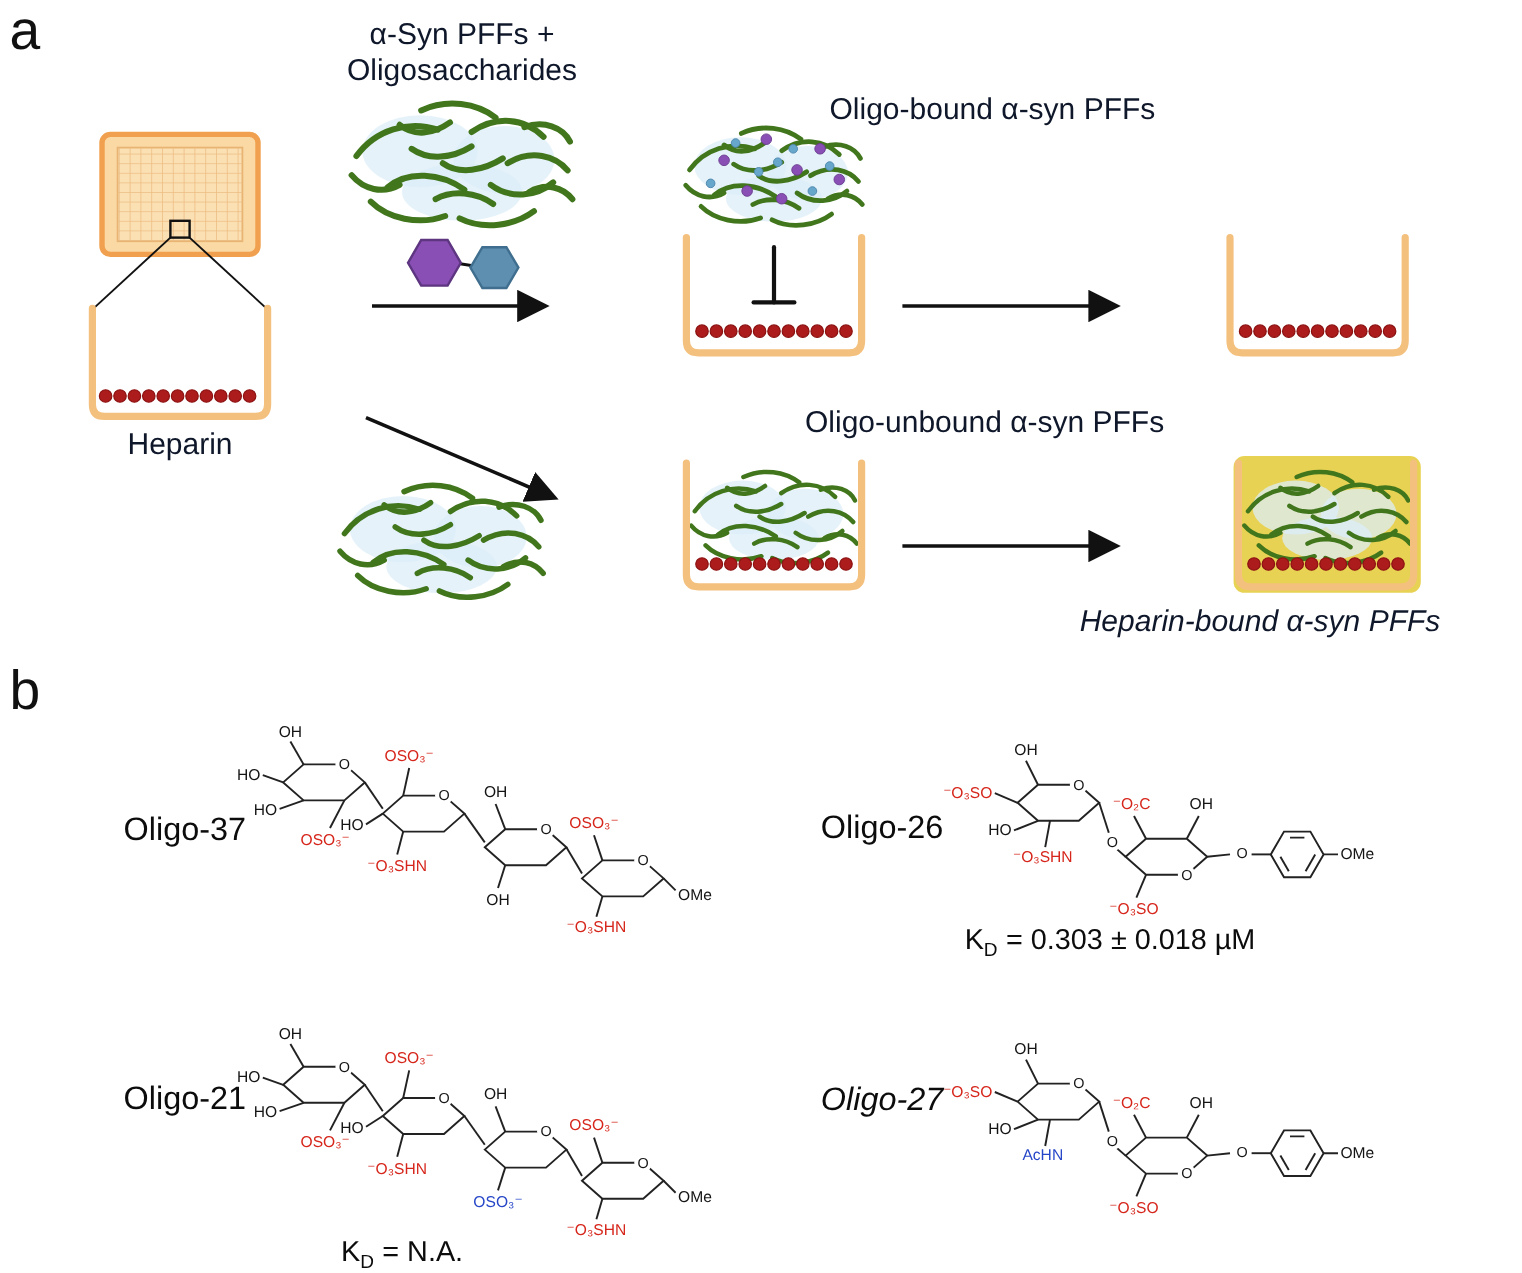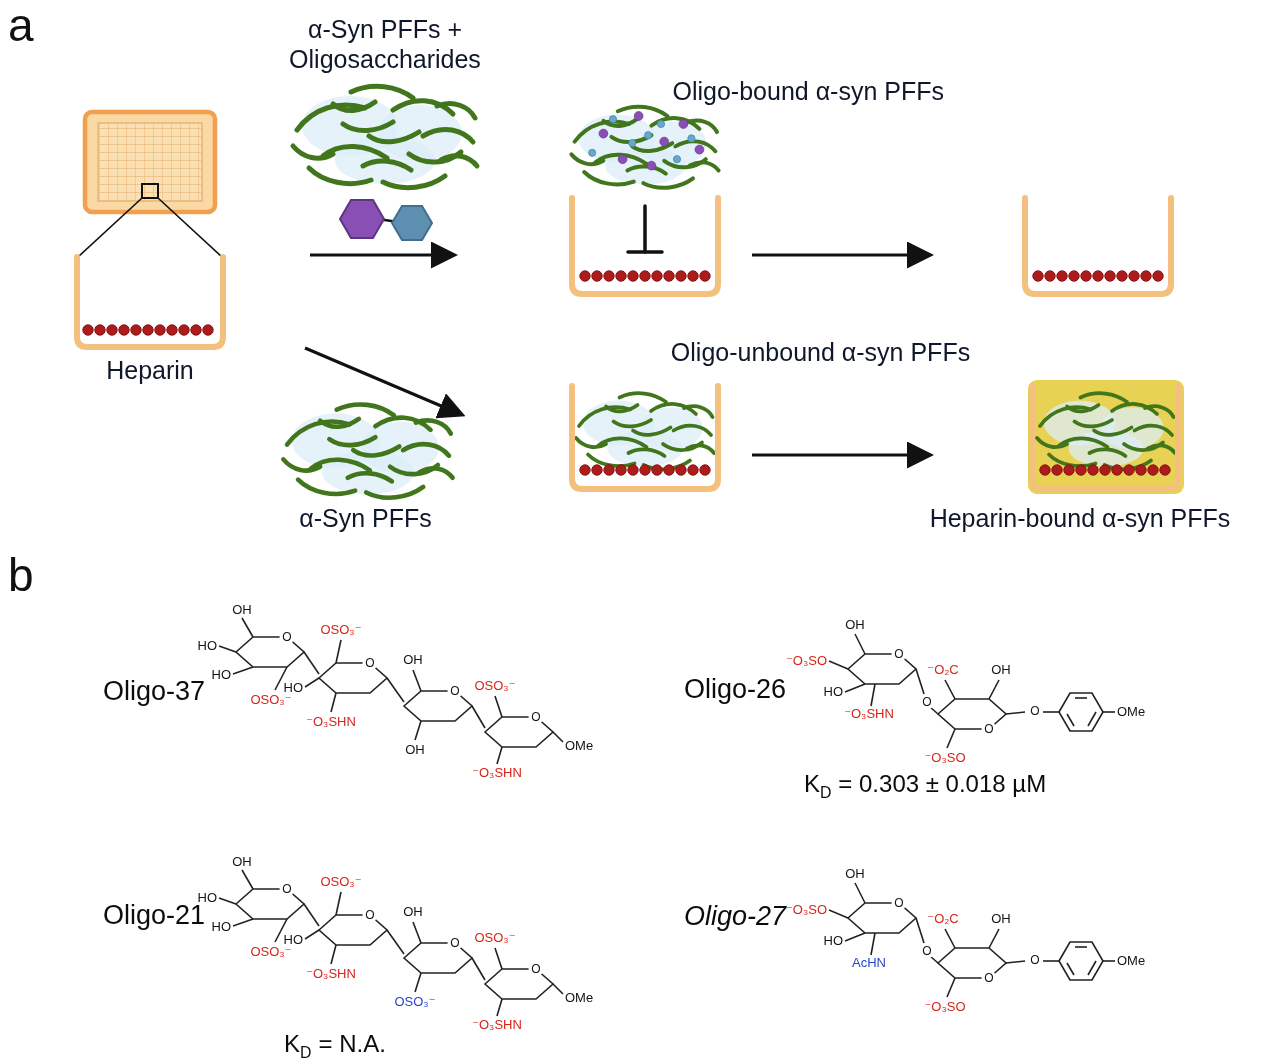--- a/index.html
+++ b/index.html
@@ -155,25 +155,24 @@
       <use href="#fibrils" transform="translate(1106,432) scale(0.75)"></use>
       <path d="M1032,386 L1032,479 Q1032,489 1042,489 L1168,489 Q1178,489 1178,479 L1178,386" fill="none" stroke="#f4c07e" stroke-width="6" stroke-linecap="round"></path>
       <use href="#dotrow" transform="translate(1045,470)"></use>
     </g>
   </svg>
 
   <div class="cap" style="left:245px; top:14px; width:280px;">
     <div>α-Syn PFFs +</div>
     <div>Oligosaccharides</div>
   </div>
-  <div class="cap" style="left:614px; top:76px; width:330px;text-align:right;">Oligo-bound α-syn PFFs</div>
+  <div class="cap" style="left:662px; top:76px; width:330px;">Oligo-bound α-syn PFFs</div>
   <div class="cap" style="left:75px; top:355px; width:150px;">Heparin</div>
   <div class="cap" style="left:633px; top:337px; width:375px;">Oligo-unbound α-syn PFFs</div>
-  <div class="cap" style="left:268px; top:503px; width:195px;">α-Syn PFFs</div>
-  <div class="cap" style="left:906px; top:503px; width:348px;">Heparin-bound α-syn PFFs</div>
+  <div class="cap" style="left:876px; top:503px; width:348px;font-style:italic;">Heparin-bound α-syn PFFs</div>
 
   <div class="oligo-block" style="left:95px; top:598px; width:505px; height:215px;">
     <div class="oligo-name" style="left:8px; top:78px;">Oligo-37</div>
     <svg class="struct" style="left:100px; top:2px;" width="400" height="180" viewBox="0 0 400 180">
       <g stroke="#222" stroke-width="1.6" fill="none">
         <path d="M41,52 L58,37 L92,37 L109,52 L92,67 L58,67 Z"></path>
         <path d="M124,78 L141,63 L175,63 L192,78 L175,93 L141,93 Z"></path>
         <path d="M209,106 L226,91 L260,91 L277,106 L260,121 L226,121 Z"></path>
         <path d="M290,132 L307,117 L341,117 L358,132 L341,147 L307,147 Z"></path>
         <path d="M109,52 L124,74"></path>

